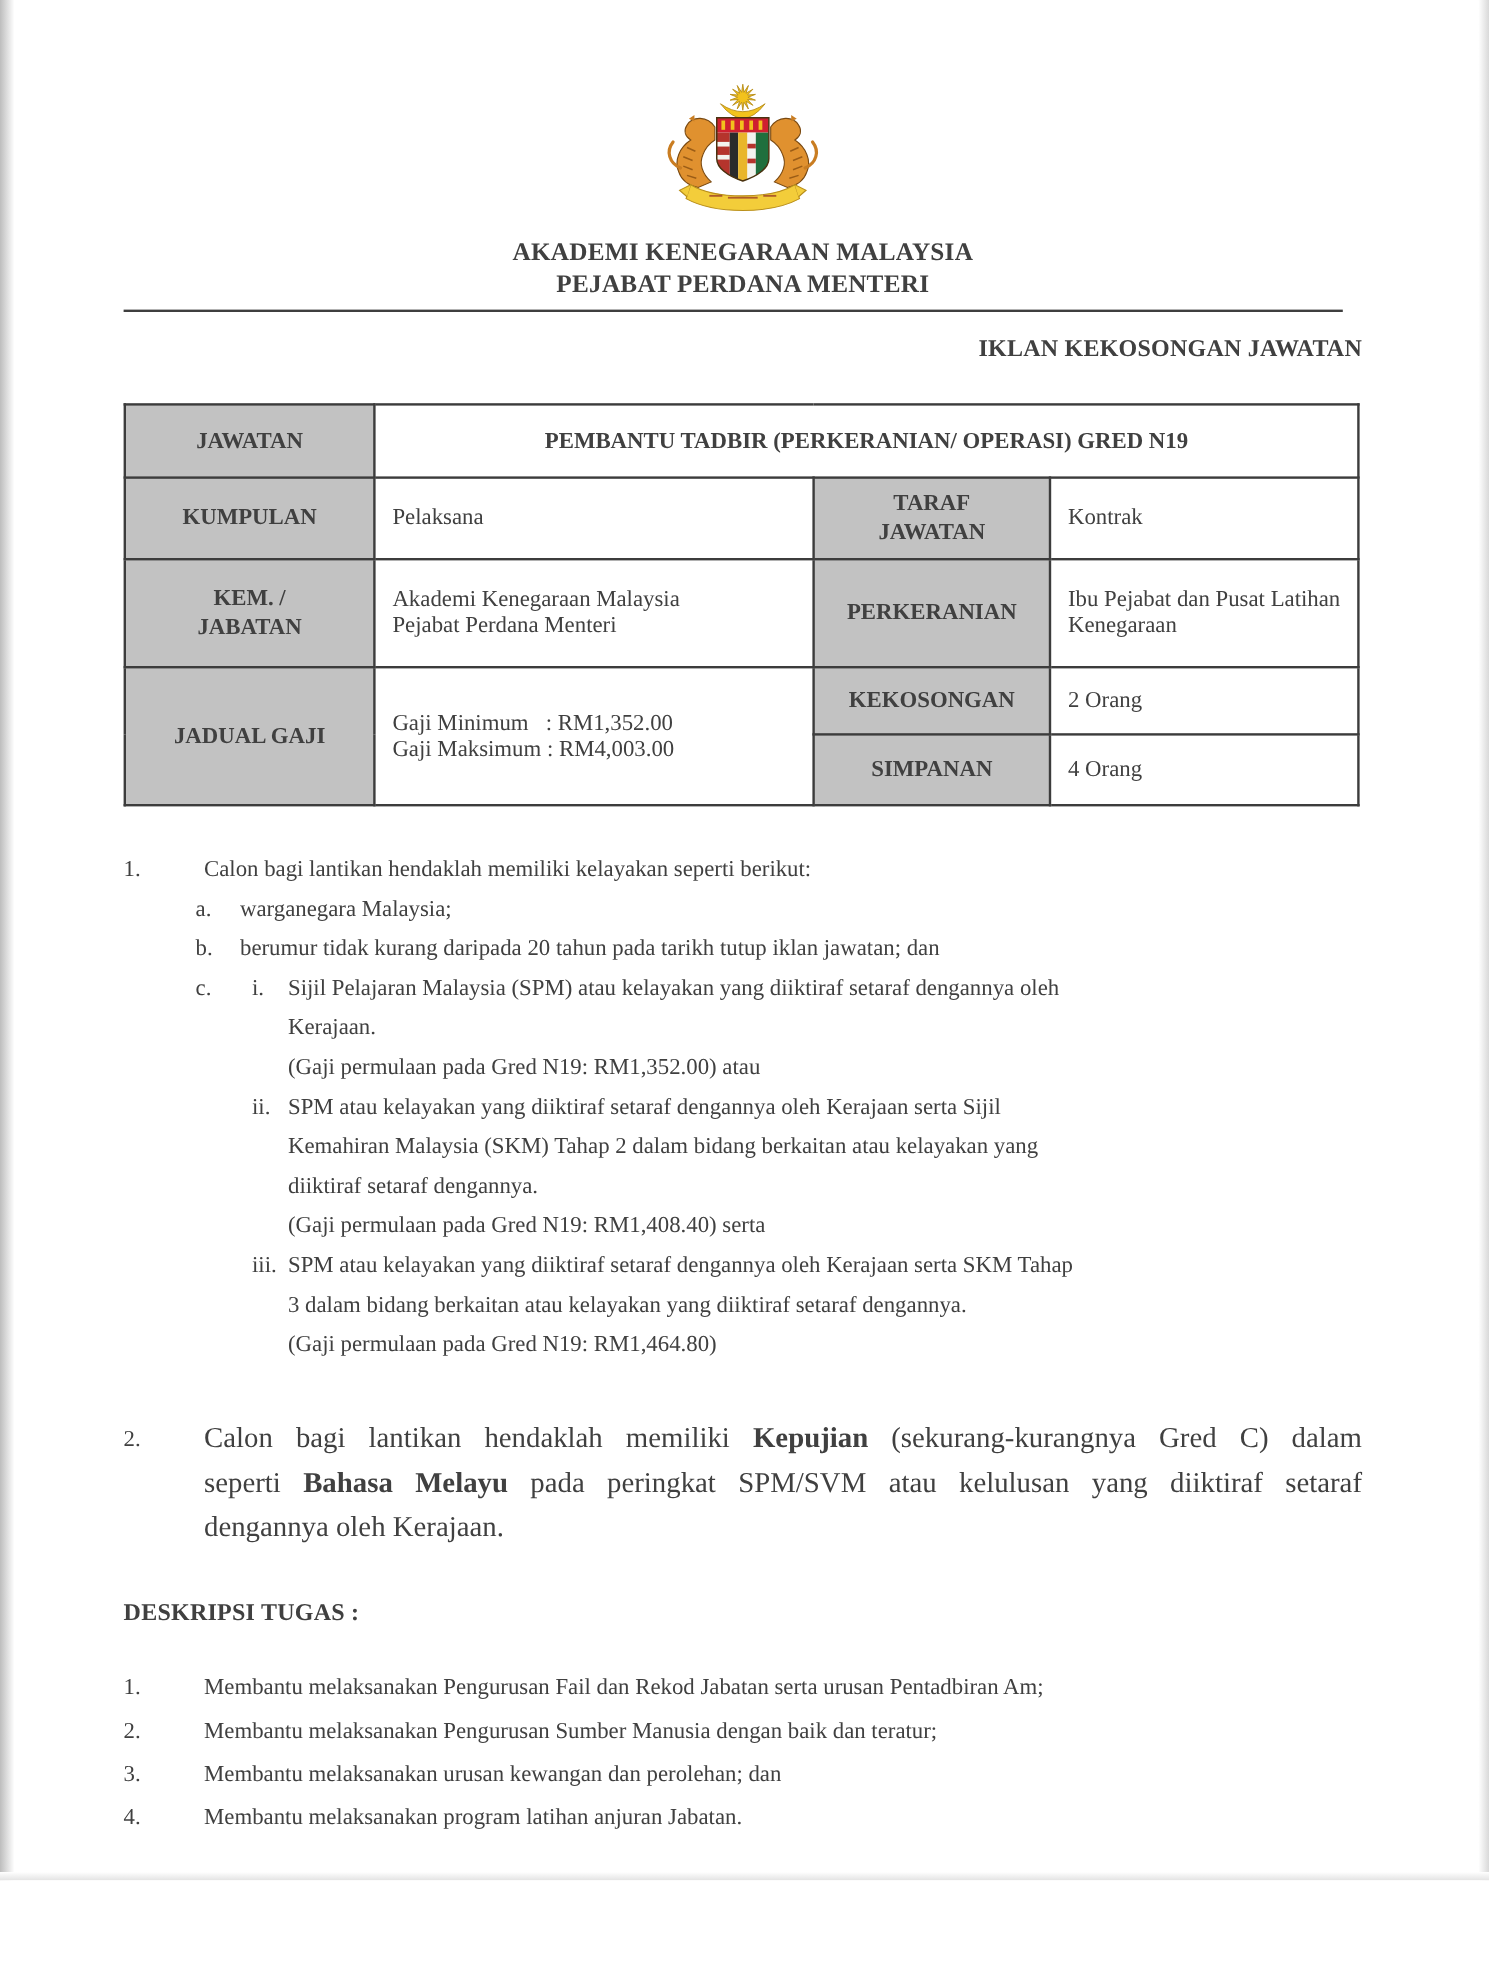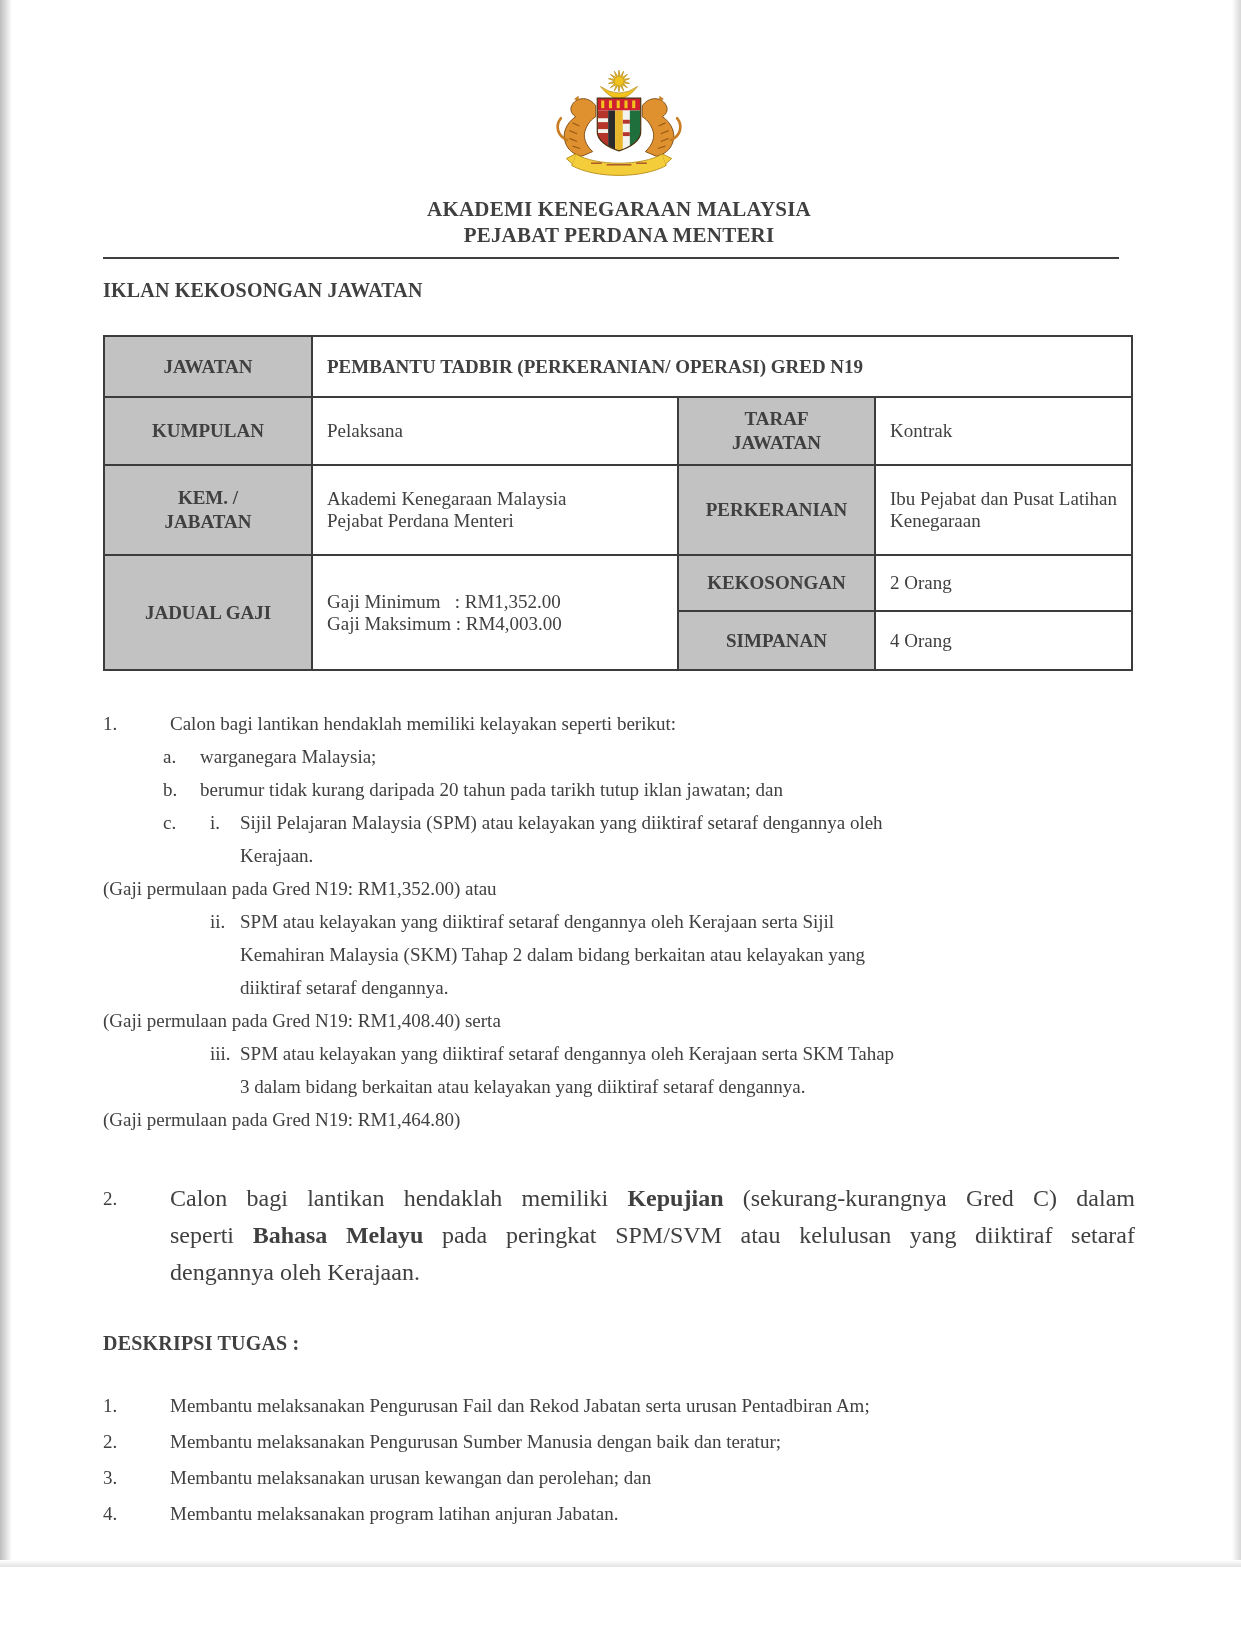--- a/index.html
+++ b/index.html
@@ -17,42 +17,42 @@
     background:linear-gradient(to left,#d8d8d8,#ffffff);}
   .edge-bottom{position:absolute;left:0;bottom:0;width:100%;height:7px;
     background:linear-gradient(to top,#e3e3e3,#ffffff);}
 
   .content{position:absolute;left:103px;top:0;width:1032px;}
 
   
   .crest-wrap{width:186px;margin:64px auto 4px auto;text-align:center;}
   .org-line{font-weight:bold;font-size:21px;line-height:26px;text-align:center;letter-spacing:.2px;}
   .rule{border:none;border-top:2.5px solid #3f3f3f;margin:9px 16px 0 0;}
-  .doc-title{font-weight:bold;font-size:20px;line-height:24px;text-align:left;margin-top:19px;letter-spacing:.2px;}
+  .doc-title{font-weight:bold;font-size:20px;line-height:24px;text-align:right;margin-top:19px;letter-spacing:.2px;}
 
   
   table.vt{border-collapse:collapse;margin-top:33px;table-layout:fixed;width:1028px;}
   table.vt th,table.vt td{border:2px solid #3c3c3c;font-size:19px;vertical-align:middle;}
   table.vt th{background:#c2c2c2;font-weight:bold;text-align:center;padding:4px 6px;line-height:1.25;}
   table.vt td{padding:4px 14px;}
-  td.center{font-weight:bold;}
+  td.center{text-align:center;font-weight:bold;}
   .pre{white-space:pre-line;}
   .r1{height:61px;} .r2{height:68px;} .r3{height:90px;} .r4a{height:56px;} .r4b{height:59px;}
   td.narrow{padding-right:34px;}
 
   
   .section-heading{font-weight:bold;font-size:20px;line-height:24px;margin-top:33px;letter-spacing:.2px;}
   .body-row{display:flex;font-size:19px;line-height:33px;}
   .num-col{width:67px;flex:0 0 67px;}
   .sub-indent{margin-left:60px;}
   .marker-col{width:37px;flex:0 0 37px;}
   .c-col{width:47px;flex:0 0 47px;}
   .rom-col{width:30px;flex:0 0 30px;}
   .txt{flex:1;}
-  .gaji-line{font-size:19px;line-height:33px;}
+  .gaji-line{margin-left:137px;font-size:19px;line-height:33px;}
   .mt1{margin-top:36px;}
   .jline{font-size:24px;line-height:37px;text-align:justify;text-align-last:justify;}
   .jline.last{text-align-last:left;}
   .para2{margin-top:44px;}
   .para2 .txt{padding-right:0;}
   .desk-list{margin-top:33px;}
   .desk-row{display:flex;font-size:19px;line-height:36px;}
   b{font-weight:bold;}
 </style>
 </head>

